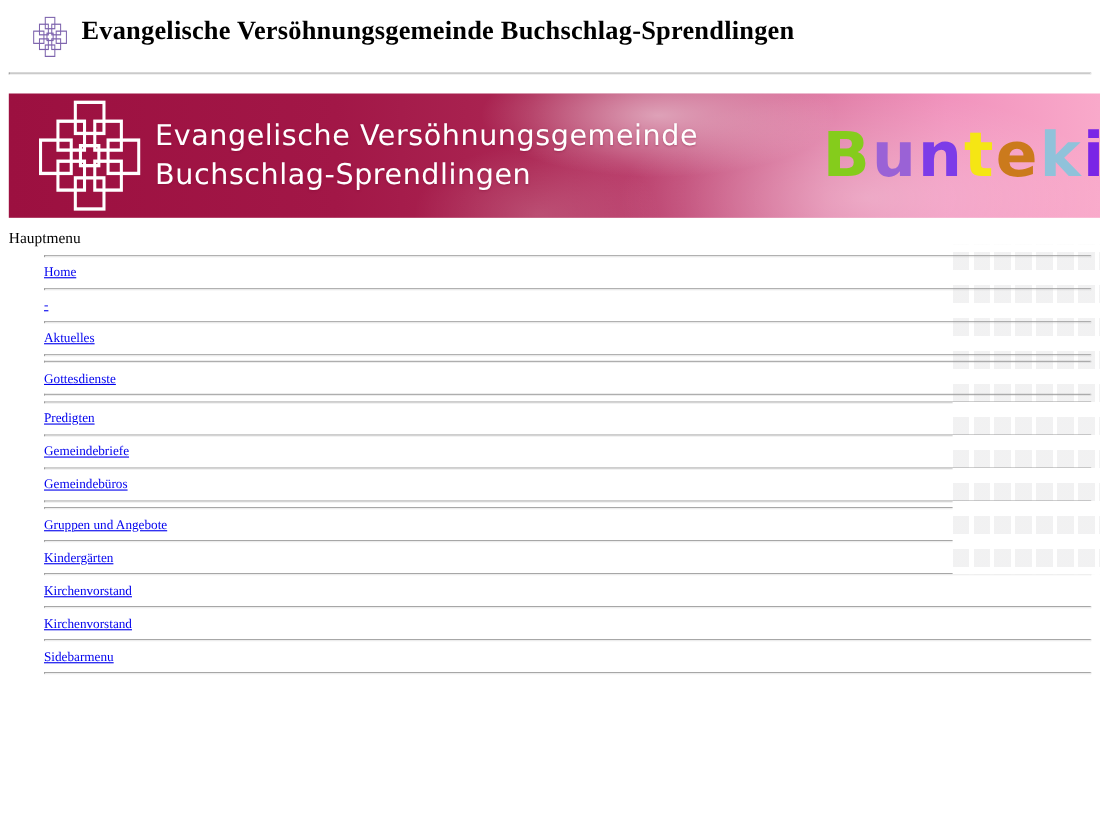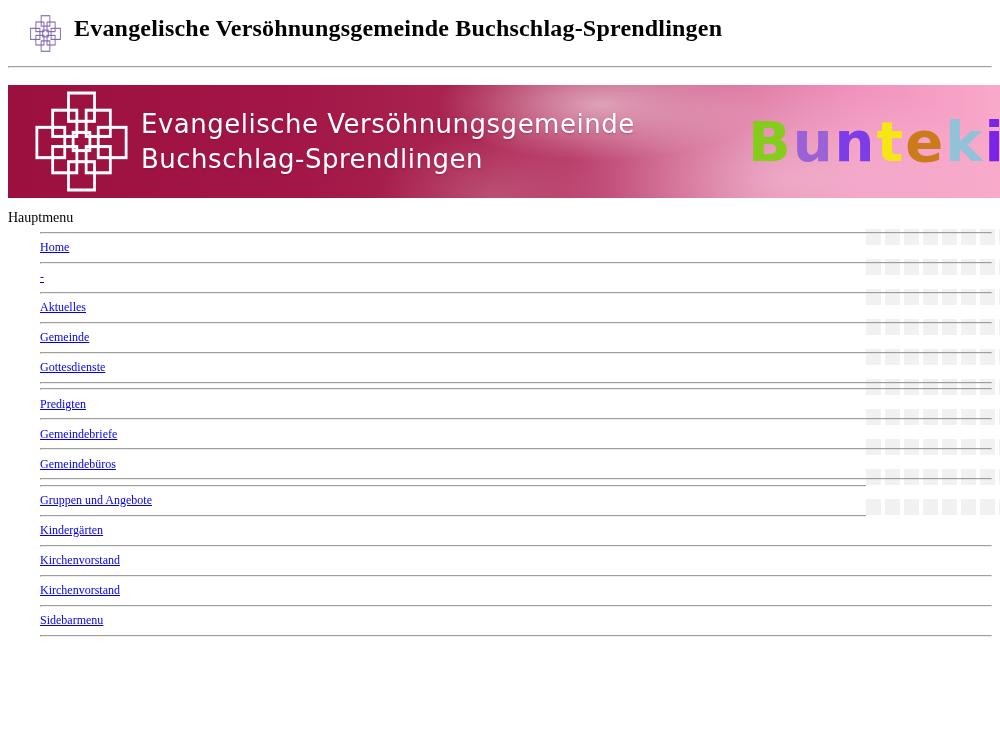--- a/index.html
+++ b/index.html
@@ -154,21 +154,20 @@
       <hr class="rule">
       <div class="menu-item"><a href="#" class="menu-link">Home</a></div>
       <hr class="rule">
       <div class="menu-item"><a href="#" class="menu-link">-</a></div>
     </nav>
 
   <nav class="menu" id="sidebarmenu">
       <hr class="rule">
       <div class="menu-item"><a href="#" class="menu-link">Aktuelles</a></div>
       <hr class="rule">
-      <div class="menu-item"><a href="#" class="menu-link">Gemeinde</a></div>
       <hr class="rule">
       <div class="menu-item"><a href="#" class="menu-link">Gottesdienste</a></div>
       <hr class="rule">
       <hr class="rule">
       <div class="menu-item"><a href="#" class="menu-link">Predigten</a></div>
       <hr class="rule">
       <div class="menu-item"><a href="#" class="menu-link">Gemeindebriefe</a></div>
       <hr class="rule">
       <div class="menu-item"><a href="#" class="menu-link">Gemeindebüros</a></div>
       <hr class="rule">

